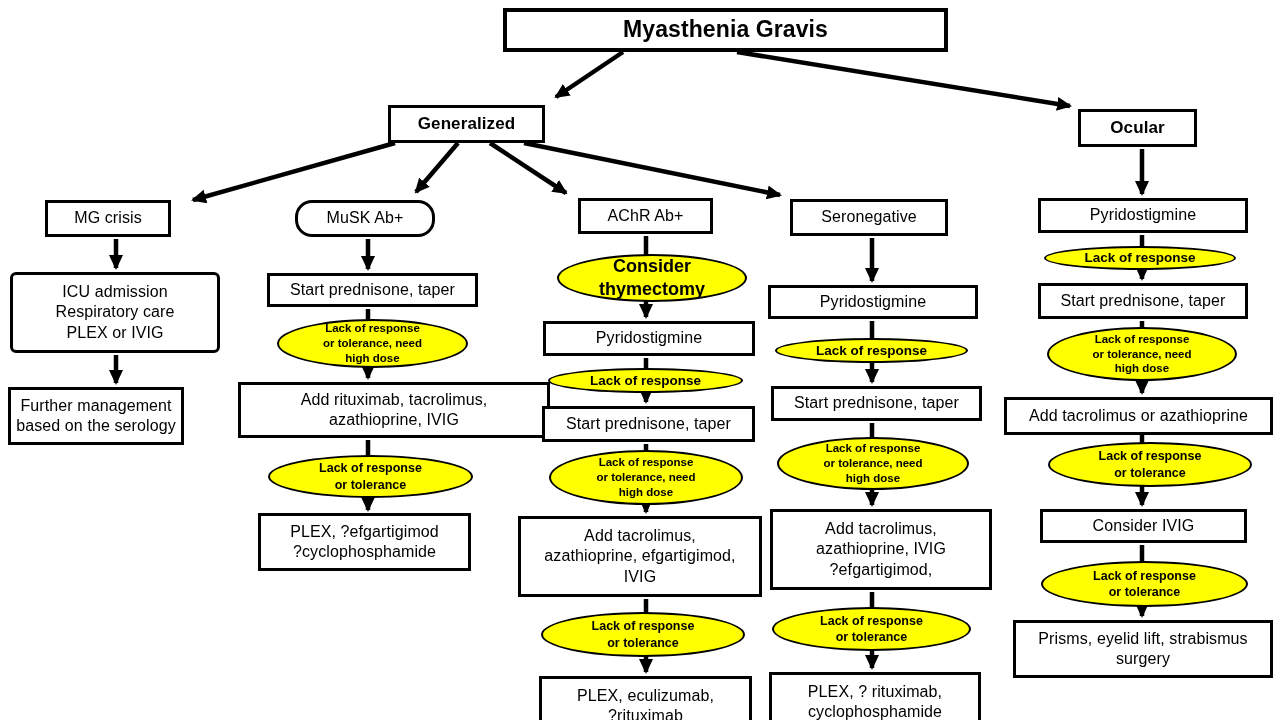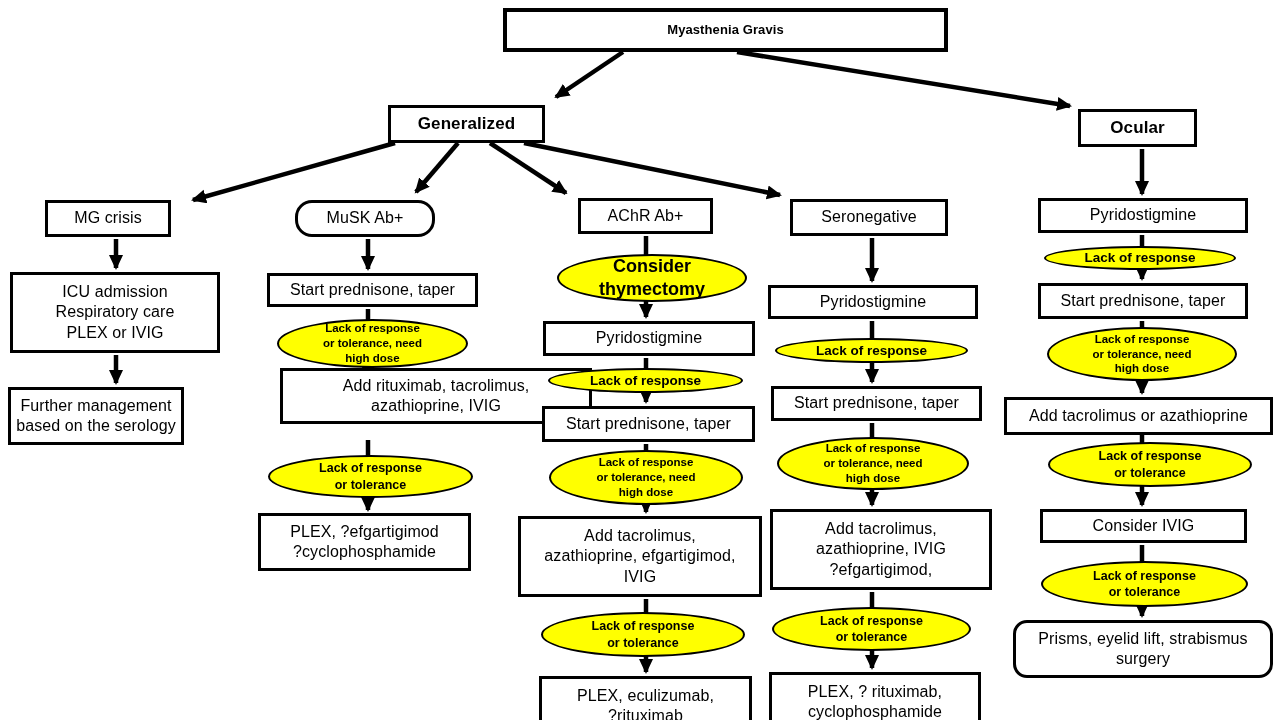--- a/index.html
+++ b/index.html
@@ -10,21 +10,21 @@
     color:#000;
   }
   #stage{position:absolute;inset:0;width:1280px;height:720px;}
   svg.connectors{position:absolute;left:0;top:0;z-index:1;}
   .node{
     position:absolute;z-index:2;box-sizing:border-box;
     display:flex;flex-direction:column;align-items:center;justify-content:center;
     text-align:center;background:#fff;border:3px solid #000;
     font-size:16px;line-height:1.28;letter-spacing:.1px;
   }
-  .node.title{font-weight:bold;font-size:13px;border-width:4px;}
+  .node.title{font-weight:bold;font-size:23px;border-width:4px;}
   .node.branch{font-weight:bold;font-size:17px;}
   .ellipse{
     position:absolute;z-index:2;box-sizing:border-box;
     display:flex;flex-direction:column;align-items:center;justify-content:center;
     text-align:center;background:#ffff00;border:2.5px solid #000;border-radius:50%;
     font-weight:600;font-size:12.5px;line-height:1.3;
   }
   .ellipse.l1{font-size:13.5px;}
   .ellipse.l3{font-size:11.5px;line-height:1.28;}
   .ellipse.boldlab{font-weight:bold;font-size:18px;}
@@ -92,37 +92,37 @@
   <div class="node title" style="left:503px;top:8px;width:445px;height:44px;">Myasthenia Gravis</div>
 
   <div class="node branch" style="left:388px;top:105px;width:157px;height:38px;">Generalized</div>
   <div class="node branch" style="left:1078px;top:109px;width:119px;height:38px;">Ocular</div>
 
   <div class="node" style="left:45px;top:200px;width:126px;height:37px;">MG crisis</div>
   <div class="node" style="left:295px;top:200px;width:140px;height:37px;border-radius:17px;">MuSK Ab+</div>
   <div class="node" style="left:578px;top:198px;width:135px;height:36px;">AChR Ab+</div>
   <div class="node" style="left:790px;top:199px;width:158px;height:37px;">Seronegative</div>
 
-  <div class="node" style="left:10px;top:272px;width:210px;height:81px;">
+  <div class="node" style="left:10px;top:272px;width:210px;height:81px;border-radius:6px;">
     <div class="tl">ICU admission</div>
     <div class="tl">Respiratory care</div>
     <div class="tl">PLEX or IVIG</div>
   </div>
   <div class="node" style="left:8px;top:387px;width:176px;height:58px;">
     <div class="tl">Further management</div>
     <div class="tl">based on the serology</div>
   </div>
 
   <div class="node" style="left:267px;top:273px;width:211px;height:34px;">Start prednisone, taper</div>
   <div class="ellipse l3" style="left:277px;top:319px;width:191px;height:49px;">
     <div class="tl">Lack of  response</div>
     <div class="tl">or tolerance, need</div>
     <div class="tl">high dose</div>
   </div>
-  <div class="node" style="left:238px;top:368px;width:312px;height:56px;margin-left:42px;">
+  <div class="node" style="left:238px;top:382px;width:312px;height:56px;">
     <div class="tl">Add rituximab, tacrolimus,</div>
     <div class="tl">azathioprine, IVIG</div>
   </div>
   <div class="ellipse" style="left:268px;top:455px;width:205px;height:43px;">
     <div class="tl">Lack of  response</div>
     <div class="tl">or tolerance</div>
   </div>
   <div class="node" style="left:258px;top:513px;width:213px;height:58px;">
     <div class="tl">PLEX, ?efgartigimod</div>
     <div class="tl">?cyclophosphamide</div>
@@ -187,18 +187,18 @@
   <div class="node" style="left:1004px;top:397px;width:269px;height:38px;">Add tacrolimus or azathioprine</div>
   <div class="ellipse" style="left:1048px;top:442px;width:204px;height:45px;">
     <div class="tl">Lack of  response</div>
     <div class="tl">or tolerance</div>
   </div>
   <div class="node" style="left:1040px;top:509px;width:207px;height:34px;">Consider IVIG</div>
   <div class="ellipse" style="left:1041px;top:561px;width:207px;height:46px;">
     <div class="tl">Lack of  response</div>
     <div class="tl">or tolerance</div>
   </div>
-  <div class="node" style="left:1013px;top:620px;width:260px;height:58px;border-radius:14px;">
+  <div class="node" style="left:1013px;top:620px;width:260px;height:58px;">
     <div class="tl">Prisms, eyelid lift, strabismus</div>
     <div class="tl">surgery</div>
   </div>
 
 </div>
 
 </body></html>

